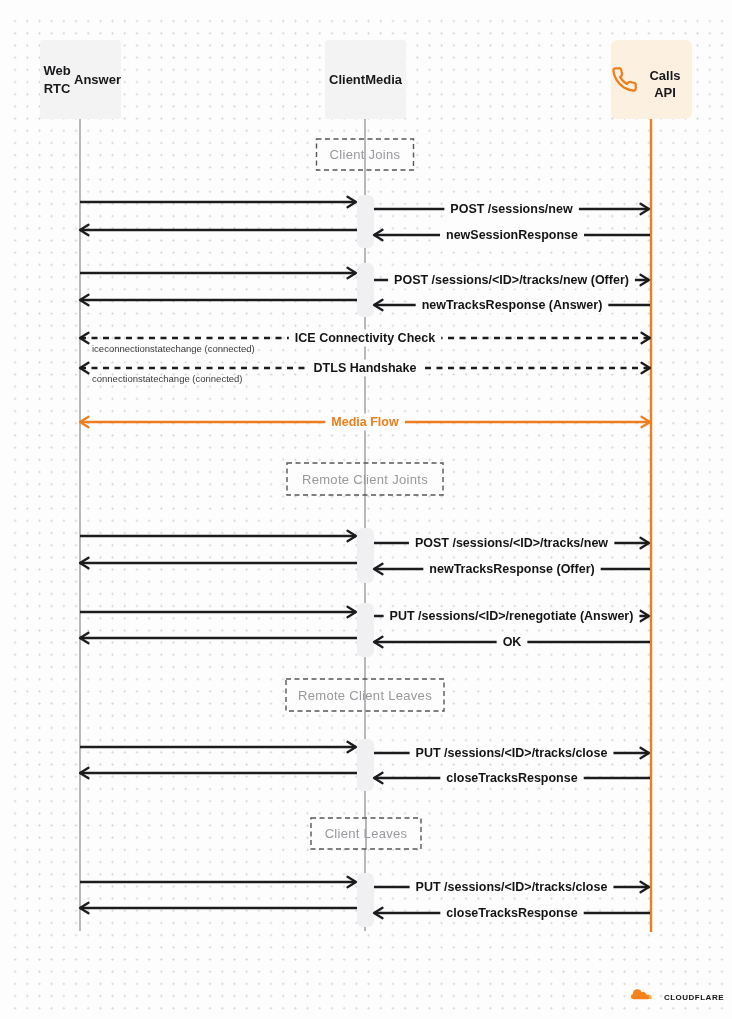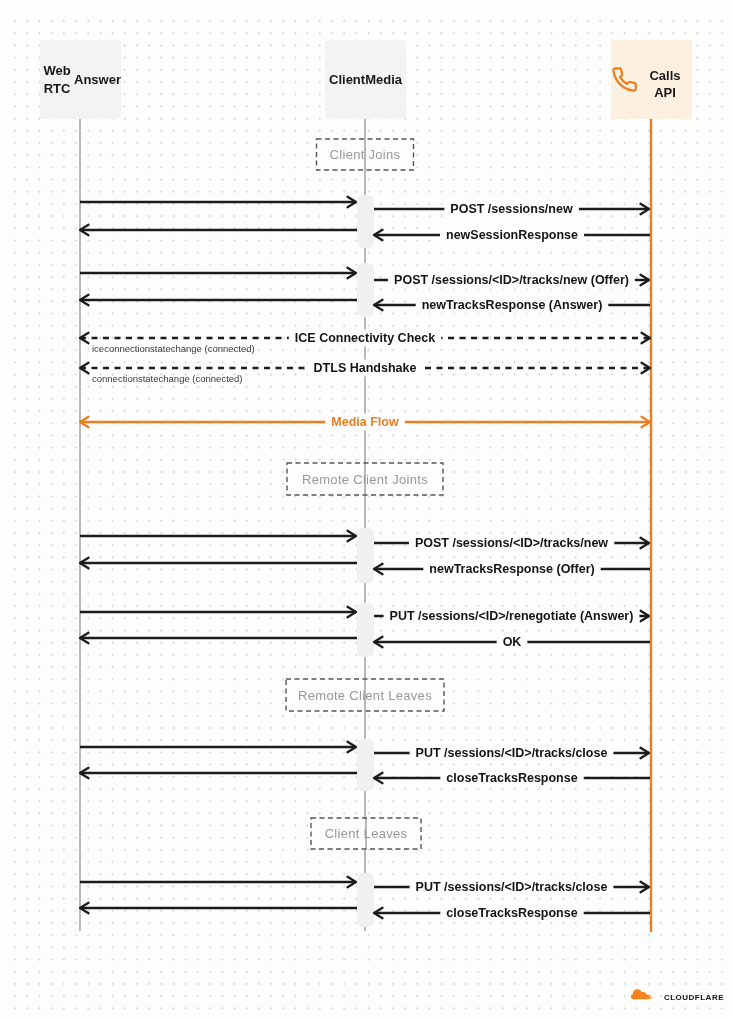--- a/index.html
+++ b/index.html
@@ -12,21 +12,21 @@
     background-image:radial-gradient(circle,#dcdcde 1.1px,rgba(0,0,0,0) 1.3px);
     background-size:12.2px 12.2px;background-position:3px 3px;
   }
   svg.seq{position:absolute;left:0;top:0;}
   .actor{
     position:absolute;top:40px;width:81px;height:79px;display:flex;flex-direction:row;
     align-items:center;justify-content:center;border-radius:3px;background:#f3f3f4;
     text-align:center;z-index:3;
   }
   .actor .aline{display:block;font-size:13px;font-weight:700;color:#18181b;line-height:1.32;}
-  .actor.calls{background:#fcf1e1;border-radius:0;justify-content:flex-start;padding-top:9px;box-sizing:border-box;}
+  .actor.calls{background:#fcf1e1;border-radius:6px;justify-content:flex-start;padding-top:9px;box-sizing:border-box;}
   .actor.calls .phone{margin:2px 0 8px 0;}
   .footer{position:absolute;left:0;right:0;bottom:0;height:52px;z-index:4;}
   .footer-title{
     position:absolute;left:13px;bottom:14px;font-size:17.5px;font-weight:700;
     letter-spacing:.3px;color:#2a2a2d;
   }
   .brand{position:absolute;right:8px;bottom:13px;display:flex;align-items:center;gap:10px;}
   .brand-text{font-size:8px;font-weight:800;letter-spacing:.5px;color:#141416;}
   .msg-label{font-family:"Liberation Sans",sans-serif;font-weight:700;font-size:12.5px;}
   .milestone-label{font-family:"Liberation Sans",sans-serif;font-weight:500;font-size:13px;letter-spacing:.3px;}

